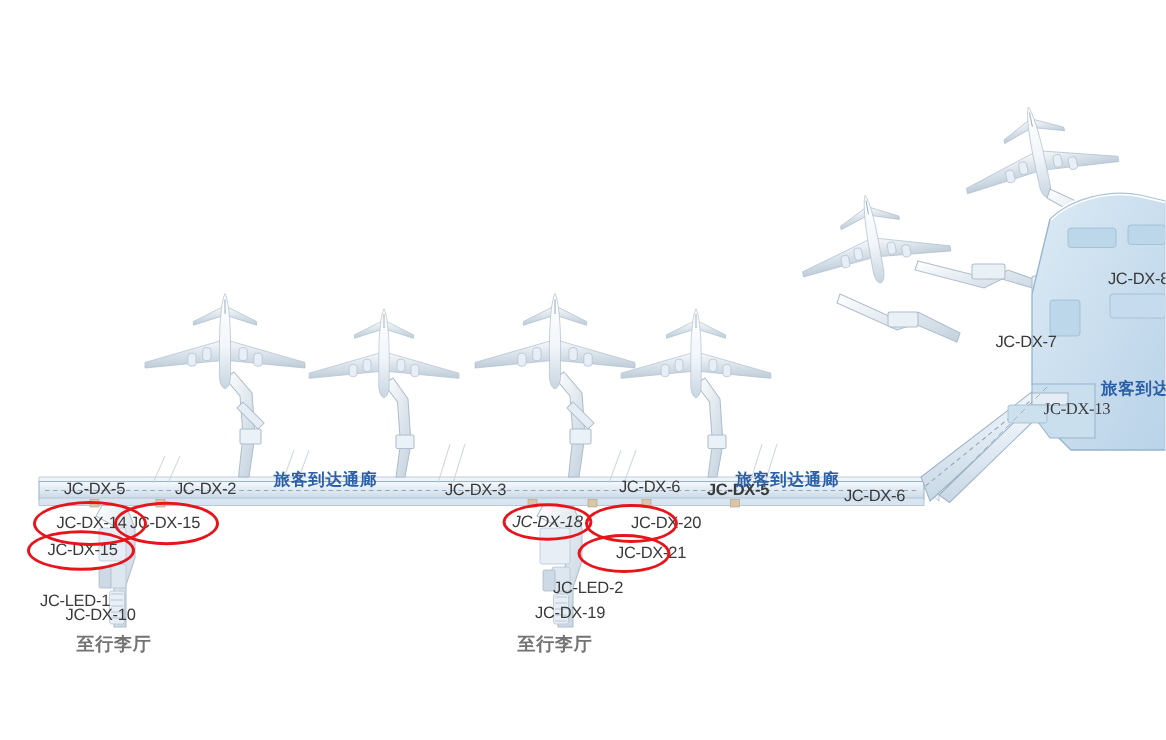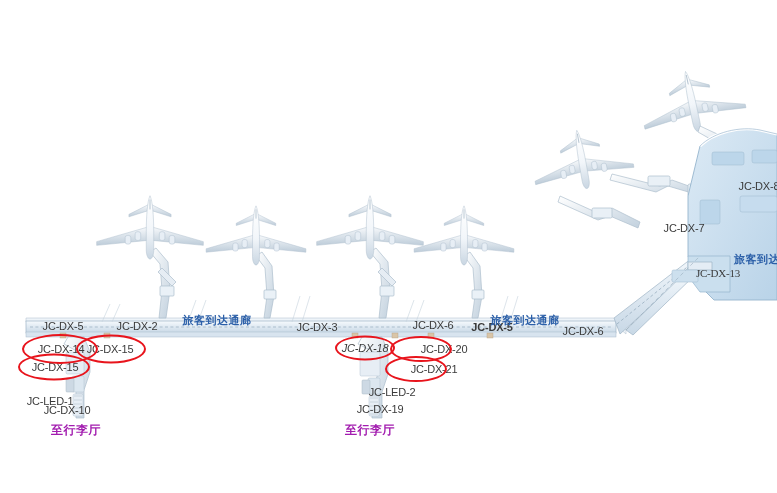--- a/index.html
+++ b/index.html
@@ -44,21 +44,21 @@
     font-size: 11px;
     font-weight: bold;
     color: #2b5fa8;
     white-space: nowrap;
     transform: translate(-50%, -50%);
     letter-spacing: 0.5px;
     pointer-events: none;
   }
   .cn-label.bag {
     font-size: 12px;
-    color: #a21caf;
+    color: #737373;
   }
   .ellipse-mark {
     position: absolute;
     border: 2px solid #e8141c;
     border-radius: 50%;
     transform: translate(-50%, -50%);
     background: transparent;
     pointer-events: none;
   }
 </style>

